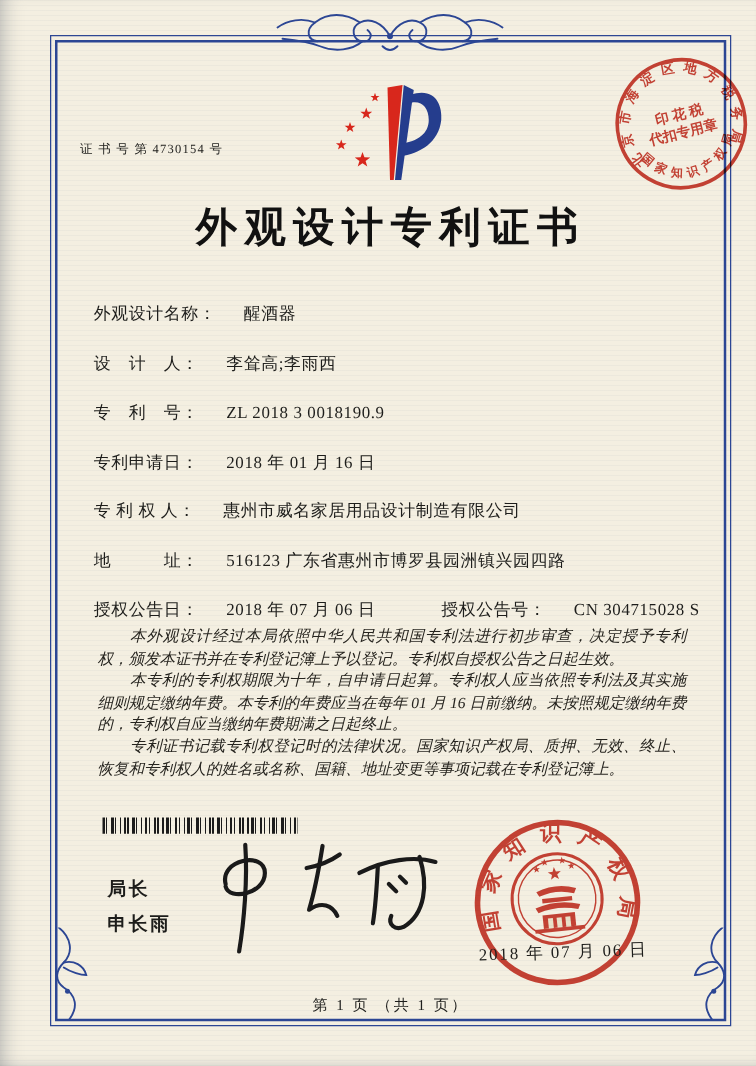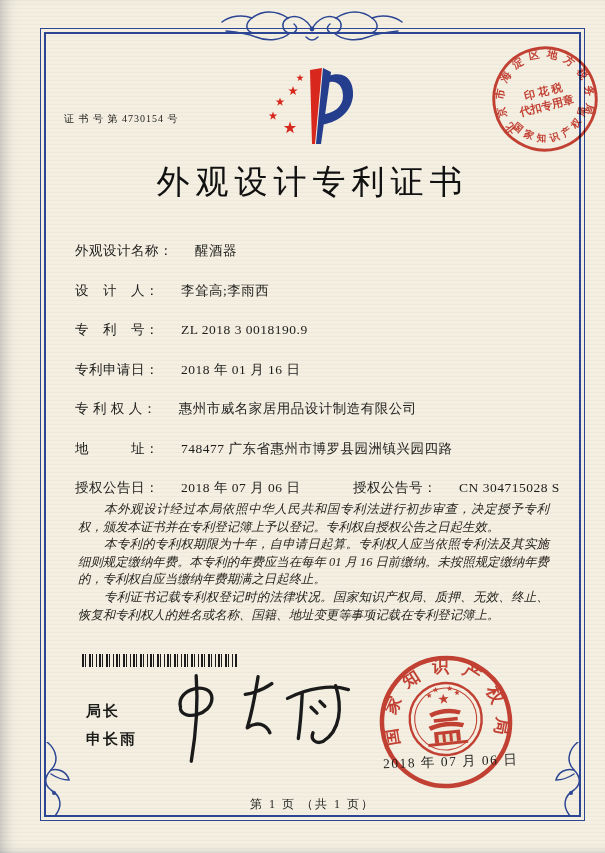--- a/index.html
+++ b/index.html
@@ -16,21 +16,21 @@
   
   .frame-outer{position:absolute; left:40px; top:28px; right:20px; bottom:32px;
     border:1px solid #2c4694;}
   .frame-inner{position:absolute; left:44px; top:32px; right:24px; bottom:36px;
     border:2px solid #2c4694;}
   svg .navy{stroke:#2c4694; fill:none; stroke-width:1.5; stroke-linecap:round;}
   
   .cert-no{position:absolute; left:64px; top:64px; font-size:10px; letter-spacing:1px; white-space:nowrap;margin-top:48px;}
   .logo{position:absolute; left:262px; top:66px; width:92px; height:86px;}
   .title{position:absolute; left:40px; width:545px; top:160px; text-align:center;
-    font-size:33px; font-weight:400; letter-spacing:6px; color:#111;}
+    font-size:33px; font-weight:700; letter-spacing:6px; color:#111;}
   
   .fields{position:absolute; left:75px; top:240px; right:30px; font-size:13.5px;}
   .frow{position:relative; line-height:21px; margin-bottom:18.5px; white-space:nowrap;}
   .flabel{letter-spacing:0.5px;}
   .fvalue{margin-left:22px; letter-spacing:0.5px;}
   .grant-pair{position:absolute; left:278px; top:0;}
   
   .paras{position:absolute; left:78px; right:56px; top:501px;
     font-size:12.4px; line-height:17.6px; text-align:justify; color:#26241f;}
   .paras p{margin:0; text-indent:2.1em;font-style:italic;}
@@ -125,21 +125,21 @@
     <div class="frow">
       <span class="flabel">专　利　号：</span><span class="fvalue">ZL 2018 3 0018190.9</span>
     </div>
     <div class="frow">
       <span class="flabel">专利申请日：</span><span class="fvalue">2018 年 01 月 16 日</span>
     </div>
     <div class="frow">
       <span class="flabel">专 利 权 人：</span><span class="fvalue">惠州市威名家居用品设计制造有限公司</span>
     </div>
     <div class="frow">
-      <span class="flabel">地　　　址：</span><span class="fvalue">748477 广东省惠州市博罗县园洲镇兴园四路</span>
+      <span class="flabel">地　　　址：</span><span class="fvalue">516123 广东省惠州市博罗县园洲镇兴园四路</span>
     </div>
     <div class="frow">
       <span class="flabel">授权公告日：</span><span class="fvalue">2018 年 07 月 06 日</span>
       <span class="grant-pair">
         <span class="flabel">授权公告号：</span><span class="fvalue">CN 304715028 S</span>
       </span>
     </div>
   </div>
 
   <div class="paras">

